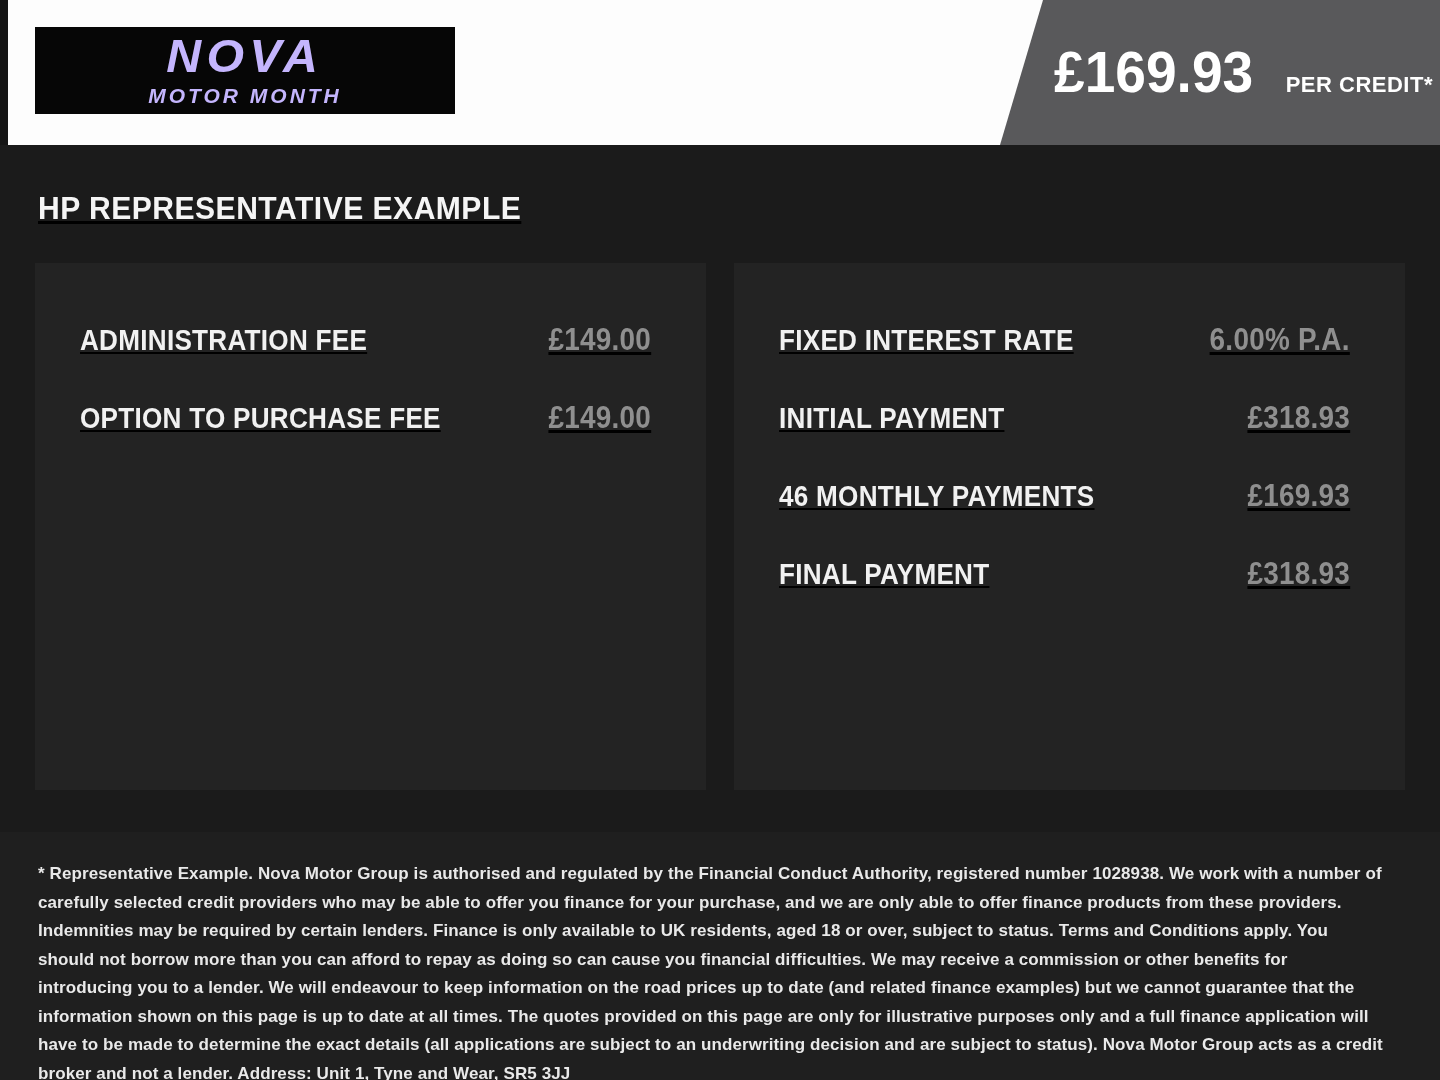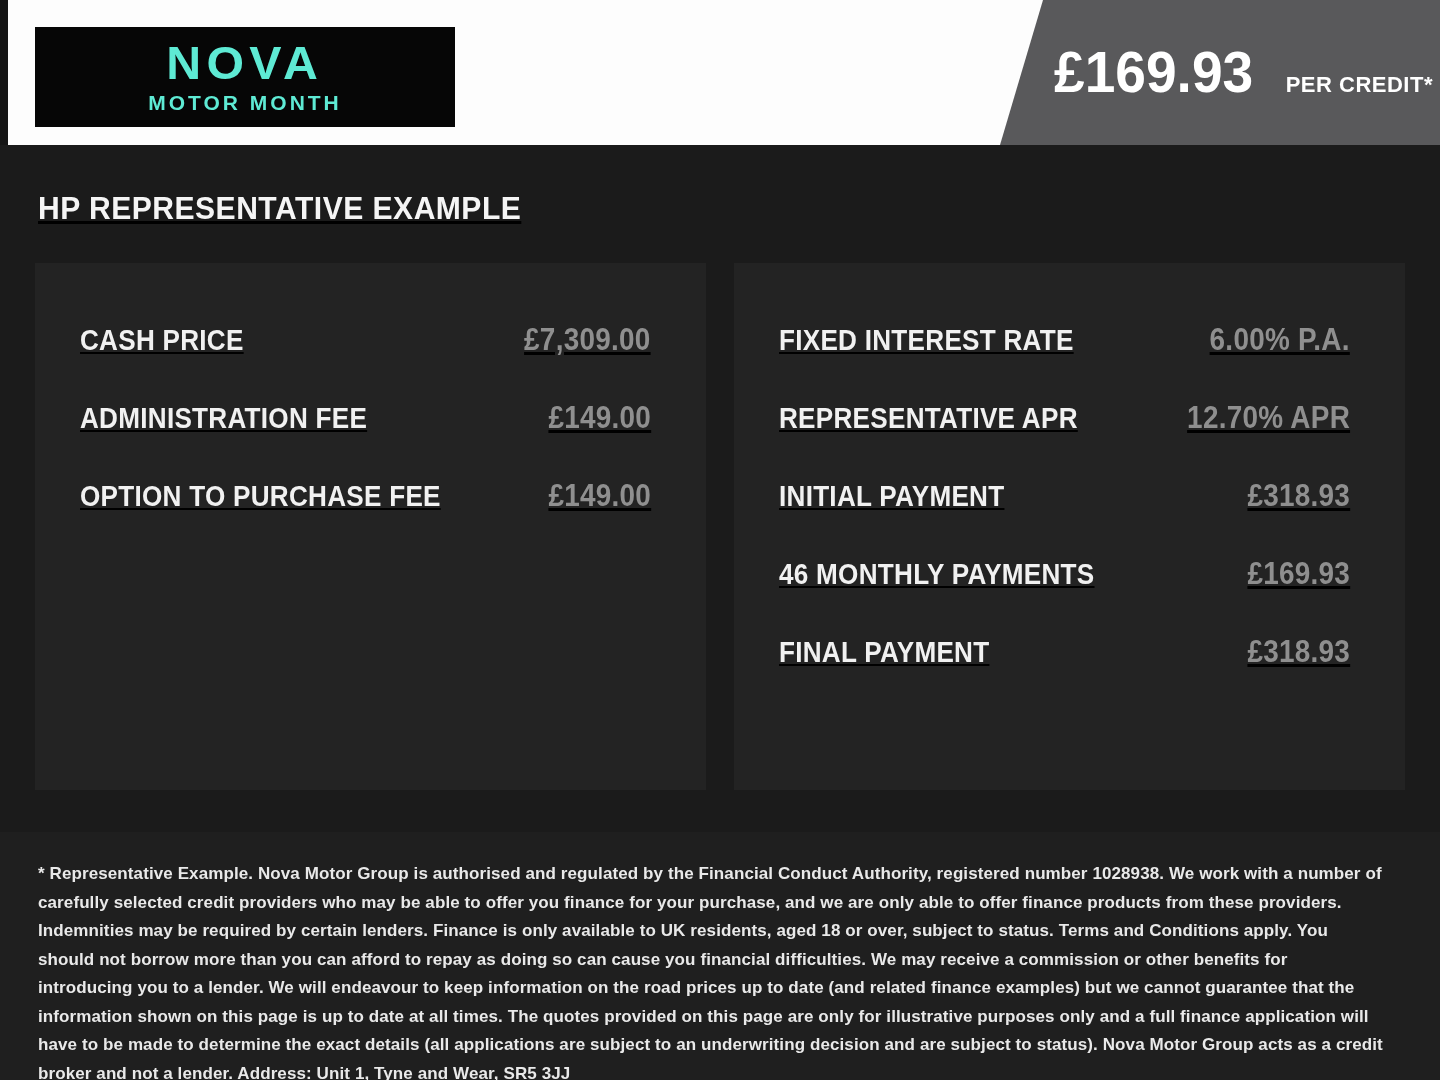--- a/index.html
+++ b/index.html
@@ -12,24 +12,25 @@
   }
 
   
   .header { position:relative; height:145px; background:#151515; }
   .header-white {
     position:absolute; left:8px; top:0; right:0; bottom:0;
     background:#fdfdfd;
   }
   .logo {
     position:absolute; left:35px; top:27px;
-    width:420px; height:100px;
+    width:420px; height:87px;
     background:#060606;
-    color:#5eead4;
+    color:#c4b5fd;
     display:flex; flex-direction:column; align-items:center; justify-content:center;
+    font-style:italic;
   }
   .logo-name {
     font-size:46px; font-weight:bold; line-height:1; letter-spacing:5px;
     transform:scaleX(1.05);
   }
   .logo-tagline {
     font-size:21px; font-weight:bold; letter-spacing:3px; margin-top:5px;
   }
   .price-banner {
     position:absolute; top:0; left:1000px; width:440px; height:145px;
@@ -101,41 +102,33 @@
   </div>
 </div>
 
 <div class="main">
   <h1 class="page-title">HP REPRESENTATIVE EXAMPLE</h1>
 
   <div class="panels">
 
     <div class="panel">
       <div class="finance-row">
-        <span class="row-label">CASH PRICE</span>
-        <span class="row-value">£7,309.00</span>
-      </div>
-      <div class="finance-row">
         <span class="row-label">ADMINISTRATION FEE</span>
         <span class="row-value">£149.00</span>
       </div>
       <div class="finance-row">
         <span class="row-label">OPTION TO PURCHASE FEE</span>
         <span class="row-value">£149.00</span>
       </div>
     </div>
 
     <div class="panel">
       <div class="finance-row">
         <span class="row-label">FIXED INTEREST RATE</span>
         <span class="row-value">6.00% P.A.</span>
-      </div>
-      <div class="finance-row">
-        <span class="row-label">REPRESENTATIVE APR</span>
-        <span class="row-value">12.70% APR</span>
       </div>
       <div class="finance-row">
         <span class="row-label">INITIAL PAYMENT</span>
         <span class="row-value">£318.93</span>
       </div>
       <div class="finance-row">
         <span class="row-label">46 MONTHLY PAYMENTS</span>
         <span class="row-value">£169.93</span>
       </div>
       <div class="finance-row">

